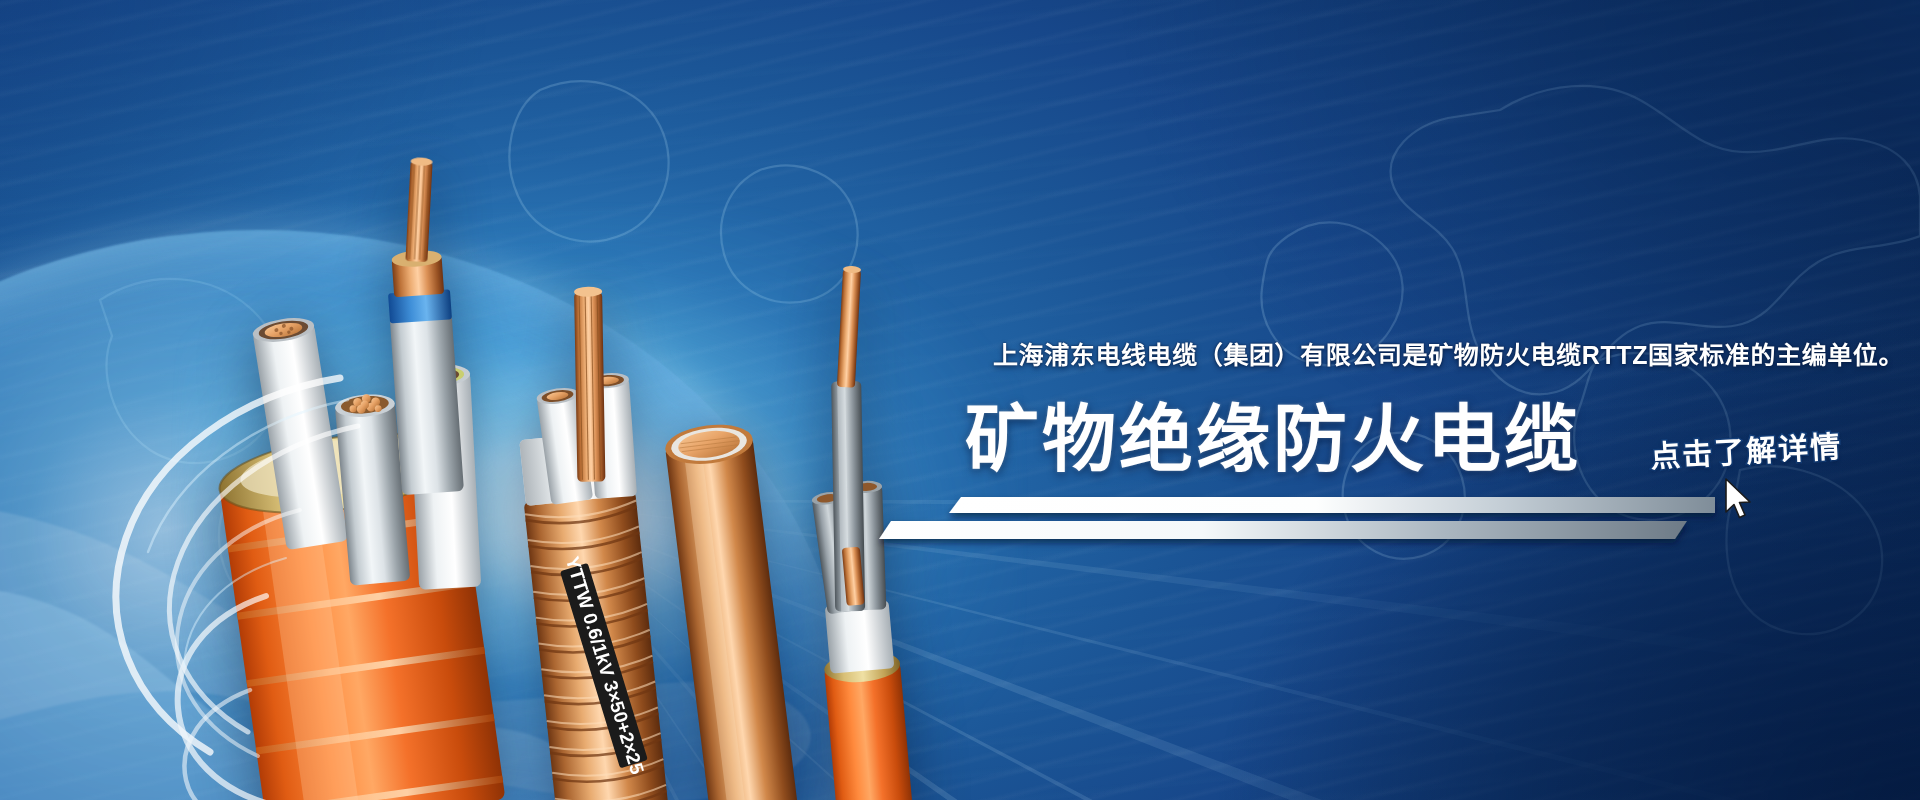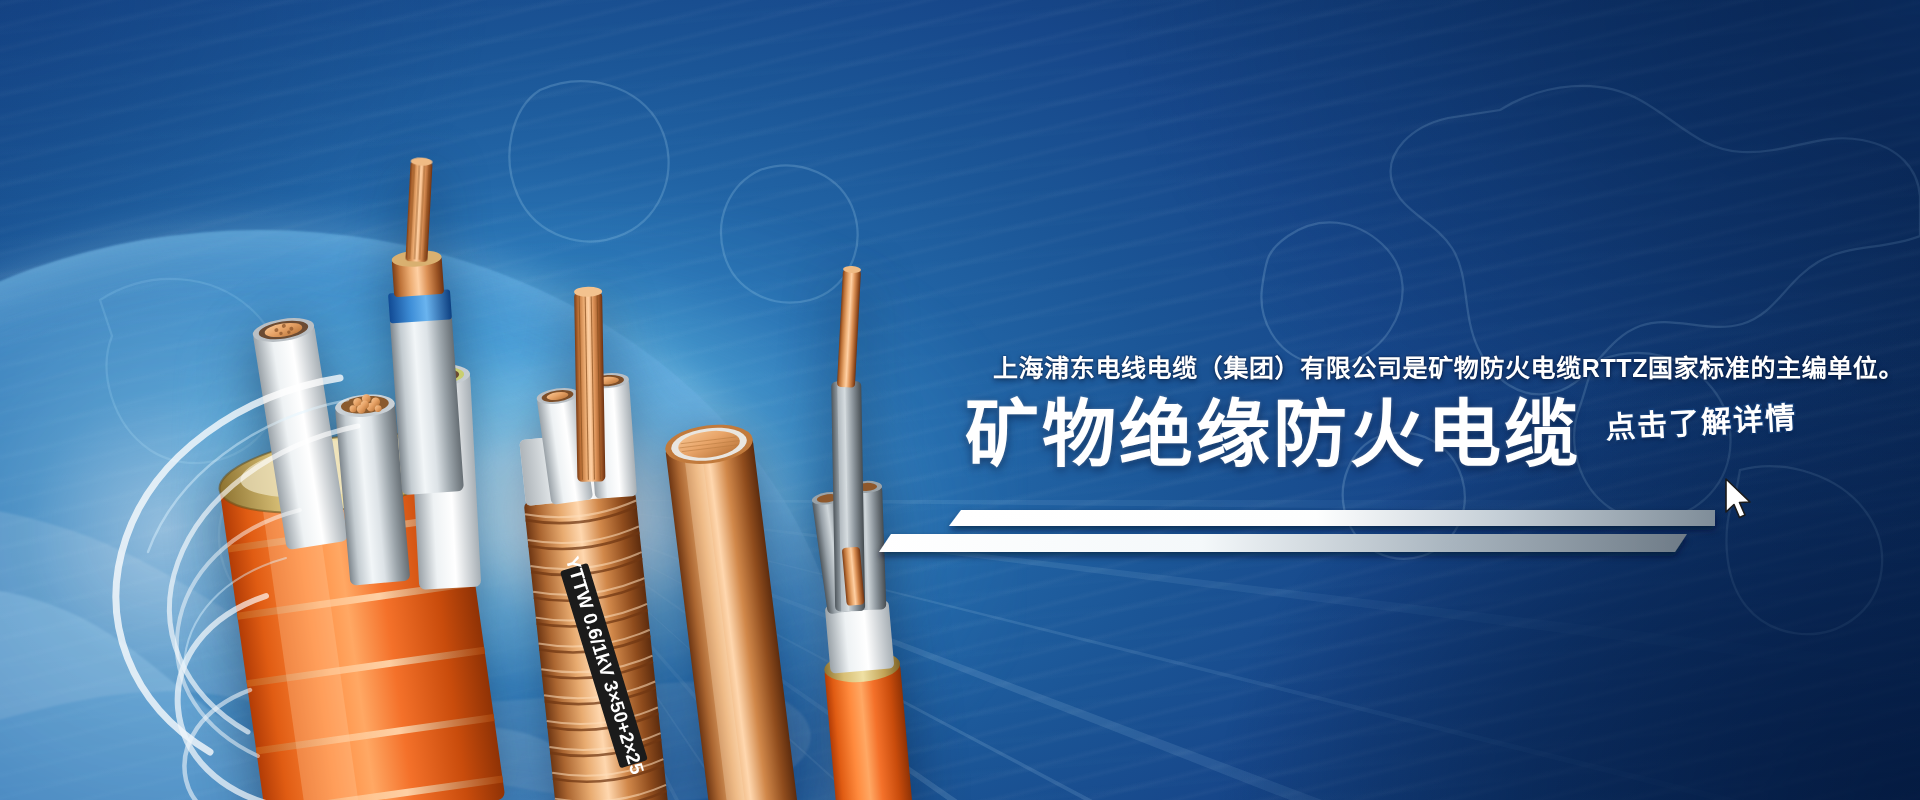--- a/index.html
+++ b/index.html
@@ -146,39 +146,40 @@
   .ribbons {
     position:absolute; left:90px; top:360px; width:620px; height:470px;
     pointer-events:none;
   }
   .ribbons svg { width:100%; height:100%; display:block; overflow:visible; }
 
   
   .copy {
     position: absolute;
     left: 965px;
-    top: 348px;
+    top: 335px;
     width: 820px;
   }
 
   .subtitle {
     font-size: 25px;
     font-weight: 700;
     color: #ffffff;
     letter-spacing: .6px;
     white-space: nowrap;
     text-shadow: 0 2px 5px rgba(3,24,60,.75), 0 0 2px rgba(3,24,60,.9);
     margin: 0 0 14px 28px;
   }
 
   .headline-row {
     position: relative;
     display: flex;
-    align-items: flex-start;
+    align-items: flex-end;
     height: 92px;
+    gap: 45px;
   }
 
   .headline {
     font-size: 74px;
     font-weight: 900;
     color: #ffffff;
     letter-spacing: 3px;
     line-height: 1;
     white-space: nowrap;
     text-shadow:

